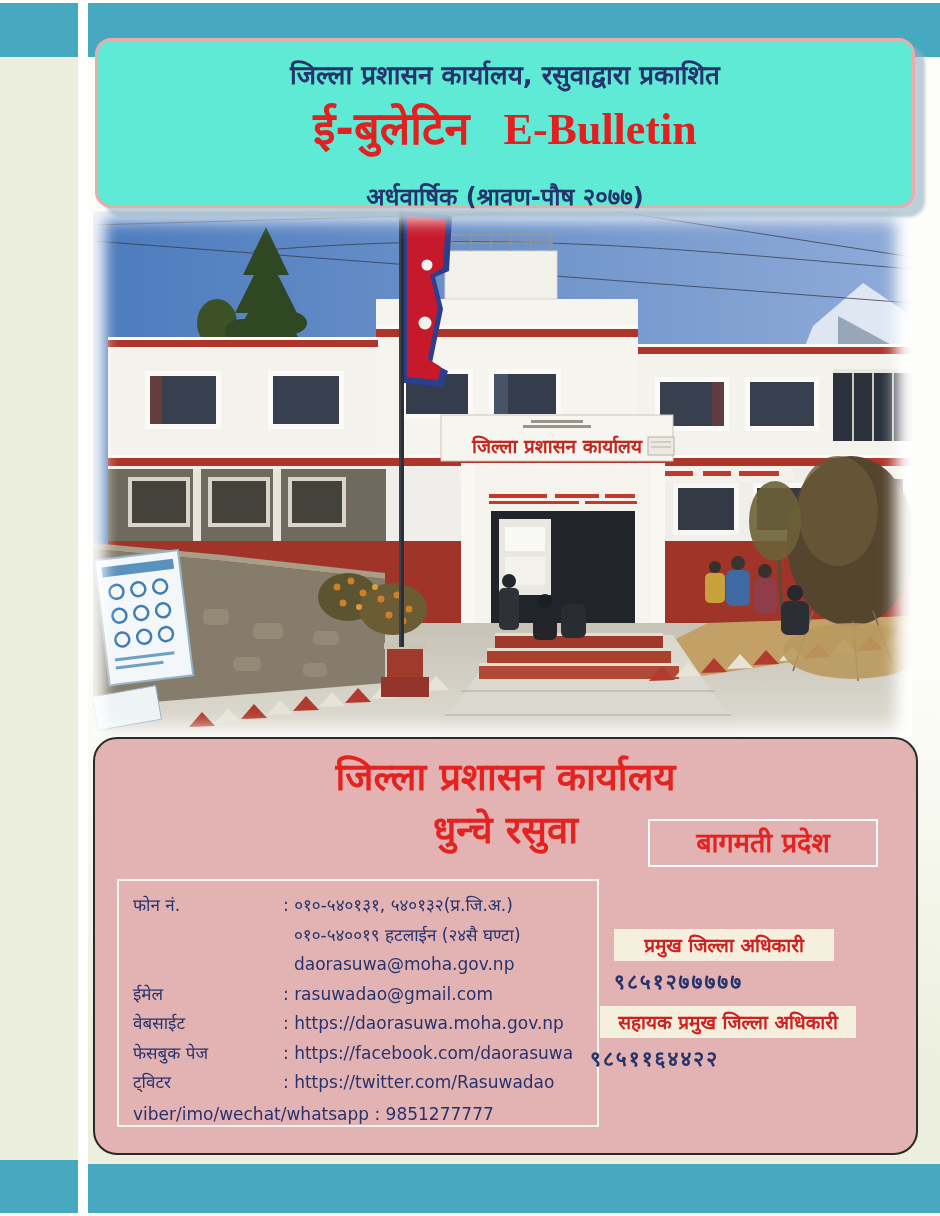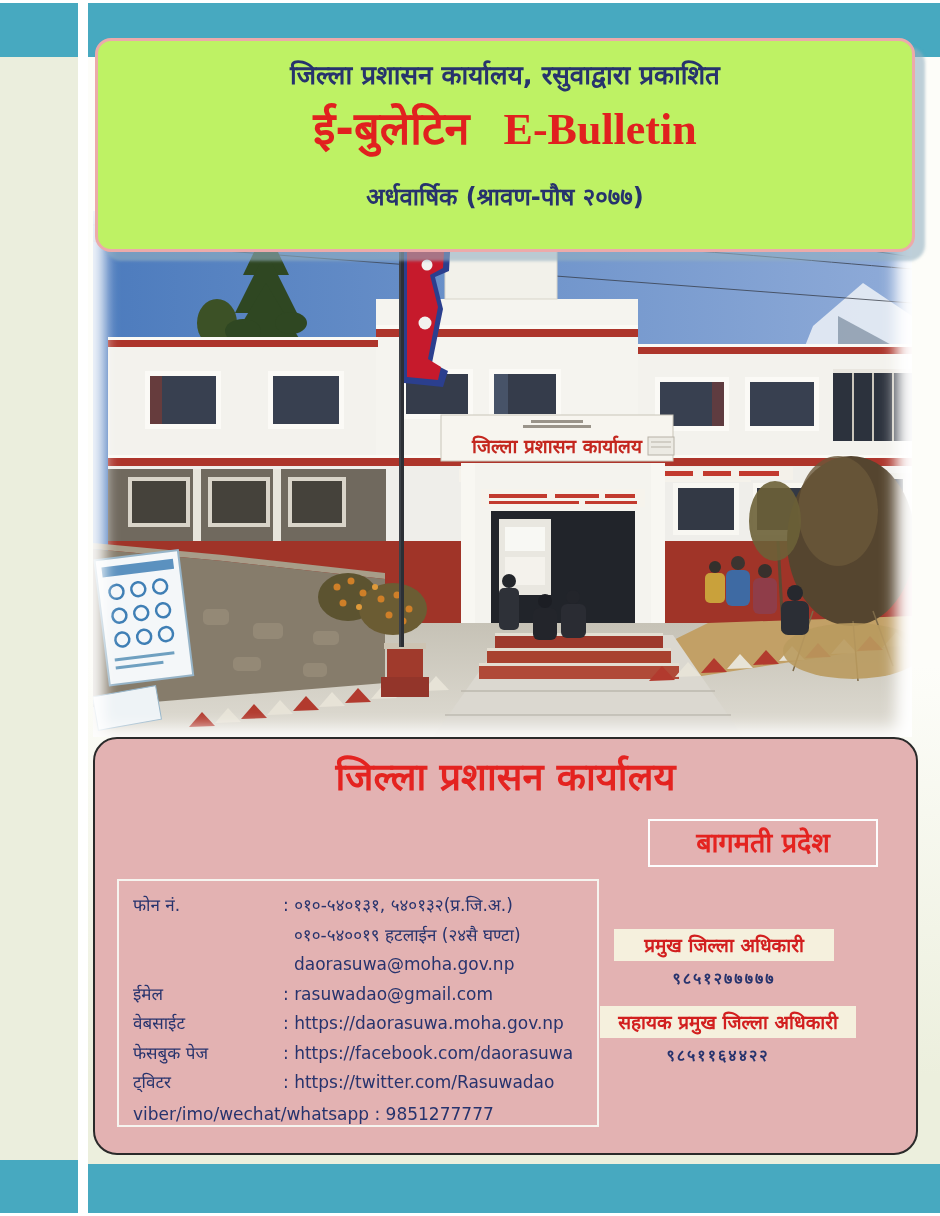--- a/index.html
+++ b/index.html
@@ -11,21 +11,21 @@
   .strip-left{left:0;top:57px;width:78px;height:1103px;background:#ebeedd;}
   .teal{background:#47a9c0;}
   .teal-top-left{left:0;top:3px;width:78px;height:54px;}
   .teal-top-main{left:88px;top:3px;width:852px;height:54px;}
   .teal-bot-left{left:0;top:1160px;width:78px;height:53px;}
   .teal-bot-main{left:88px;top:1164px;width:852px;height:49px;}
   .main-bg{left:88px;top:57px;width:852px;height:1107px;
            background:linear-gradient(180deg,#fdfdf9 55%,#ecefdd 92%);}
 
   
-  .header-box{left:95px;top:38px;width:820px;height:214px;background:#bef264;
+  .header-box{left:95px;top:38px;width:820px;height:170px;background:#5eead4;
               border:3px solid #ecaaaa;border-radius:16px;box-sizing:border-box;
               box-shadow:10px 9px 3px rgba(148,176,194,.6);z-index:3;text-align:center;}
   .pub-line{margin-top:15px;font-size:26px;font-weight:bold;color:#27336d;}
   .main-title{margin-top:4px;}
   .title-np{font-size:45px;font-weight:bold;color:#e1201f;}
   .title-gap{display:inline-block;width:34px;}
   .title-en{font-family:"Liberation Serif",serif;font-size:44px;font-weight:bold;color:#e1201f;}
   .sub-title{margin-top:22px;font-size:24px;font-weight:bold;color:#27336d;}
 
   
@@ -47,21 +47,21 @@
                   text-align:center;line-height:44px;font-size:27px;font-weight:bold;color:#e42320;}
   .contact-box{left:22px;top:140px;width:482px;height:248px;border:2px solid #f6f4ef;
                box-sizing:border-box;padding:10px 6px 0 14px;color:#27336d;font-size:17px;}
   .c-row{display:flex;line-height:29.5px;}
   .c-lbl{flex:0 0 150px;font-weight:500;}
   .c-val{white-space:nowrap;}
   .c-cont .c-val{padding-left:11px;}
   .c-last{line-height:30px;margin-top:1px;}
   .off-strip{background:#f5f0dd;color:#d21f1f;font-weight:bold;font-size:19px;
              text-align:center;line-height:32px;height:32px;}
-  .off-phone{color:#27336d;font-weight:bold;font-size:16px;text-align:center;letter-spacing:2px;}
+  .off-phone{color:#27336d;font-weight:bold;font-size:21px;letter-spacing:2px;}
   .strip1{left:519px;top:190px;width:220px;}
   .phone1{left:519px;top:228px;width:220px;}
   .strip2{left:505px;top:267px;width:256px;text-align:center;}
   .phone2{left:495px;top:305px;width:256px;}
 </style>
 </head>
 <body>
 
 <div class="page">
 
@@ -343,20 +343,21 @@
         <path d="M314,4 L353,9 L350,57 L337,64 L345,96 L335,148 L348,156 L345,169 L314,166 Z" fill="#c61a2c"></path>
         <circle cx="334" cy="54" r="5.5" fill="#f2f2ef"></circle>
         <circle cx="332" cy="112" r="6.5" fill="#f2f2ef"></circle>
       </g>
     </svg>
     <div class="fade"></div>
   </div>
 
   <div class="abs bottom-box">
     <div class="abs office-title1">जिल्ला प्रशासन कार्यालय</div>
+    <div class="abs office-title2">धुन्चे रसुवा</div>
     <div class="abs province-badge">बागमती प्रदेश</div>
 
     <div class="abs contact-box">
       <div class="c-row">
         <span class="c-lbl">फोन नं.</span>
         <span class="c-val">:  ०१०-५४०१३१, ५४०१३२(प्र.जि.अ.)</span>
       </div>
       <div class="c-row c-cont">
         <span class="c-lbl"></span>
         <span class="c-val">०१०-५४००१९ हटलाईन (२४सै घण्टा)</span>

